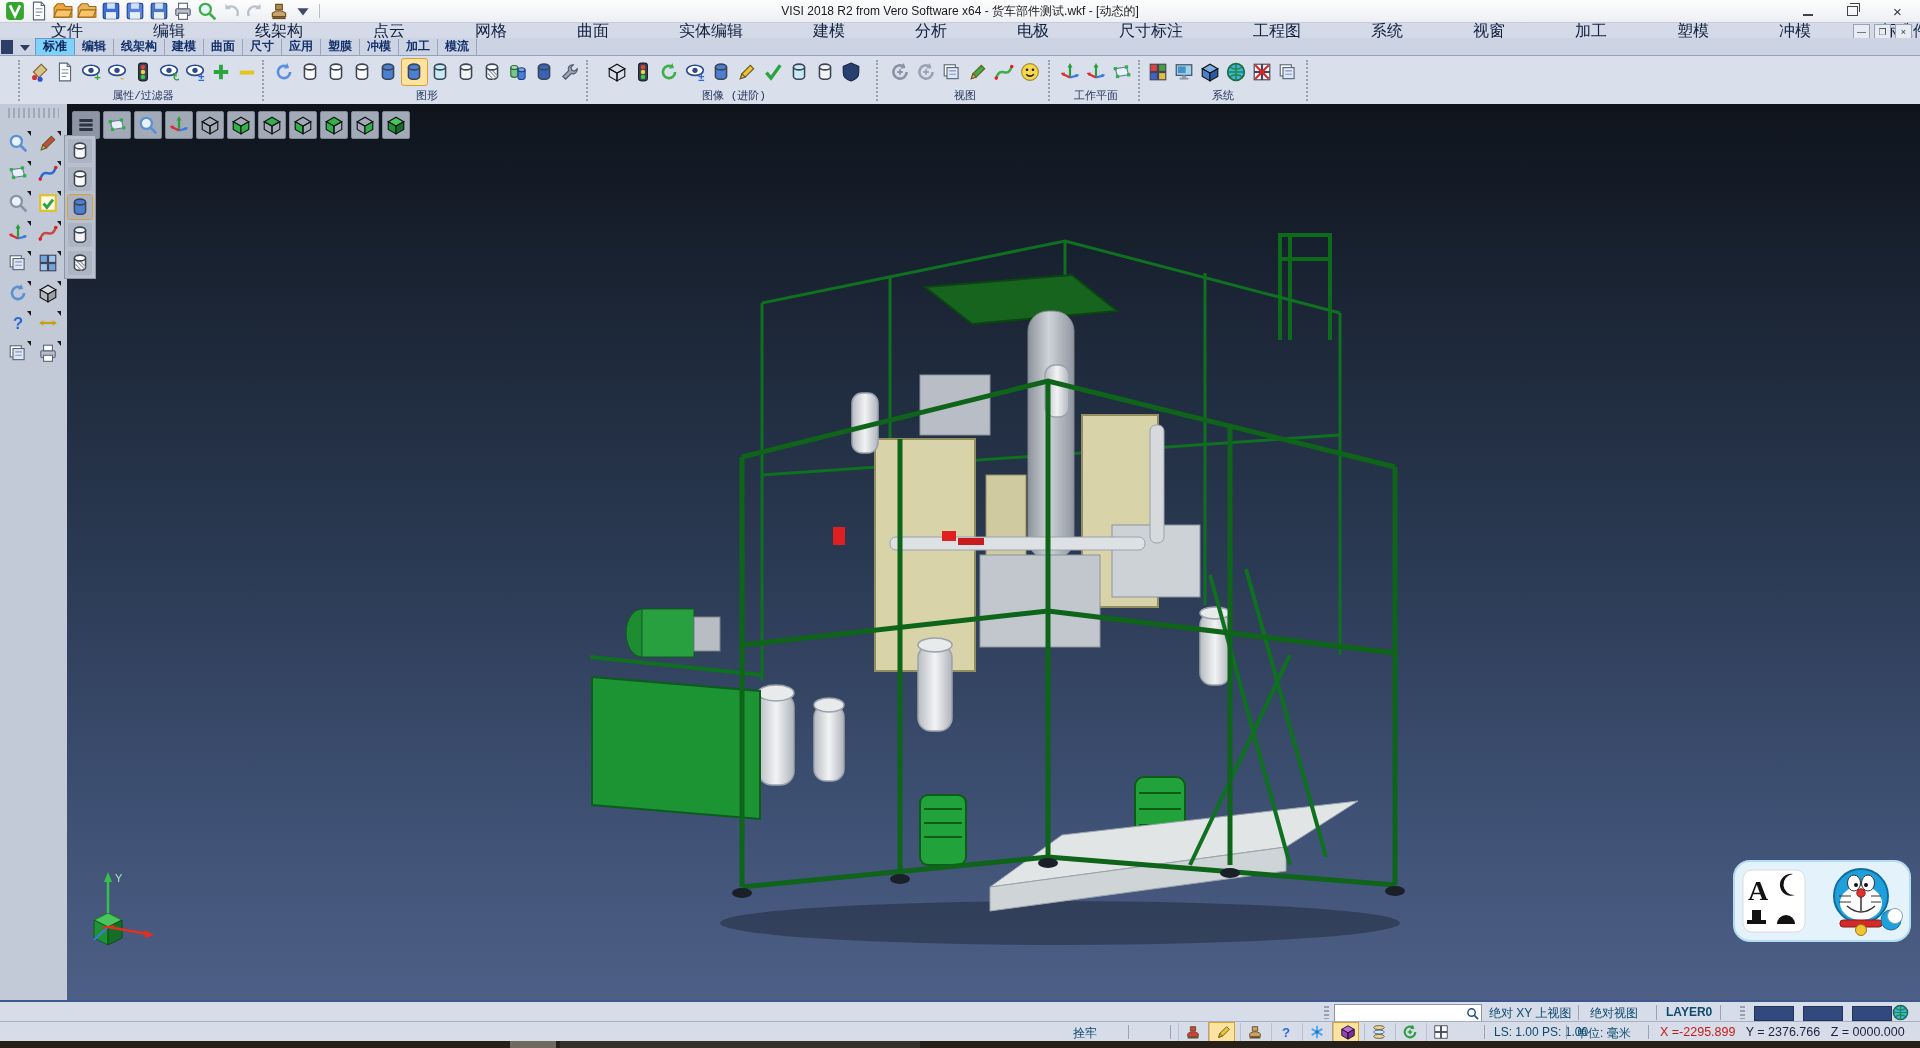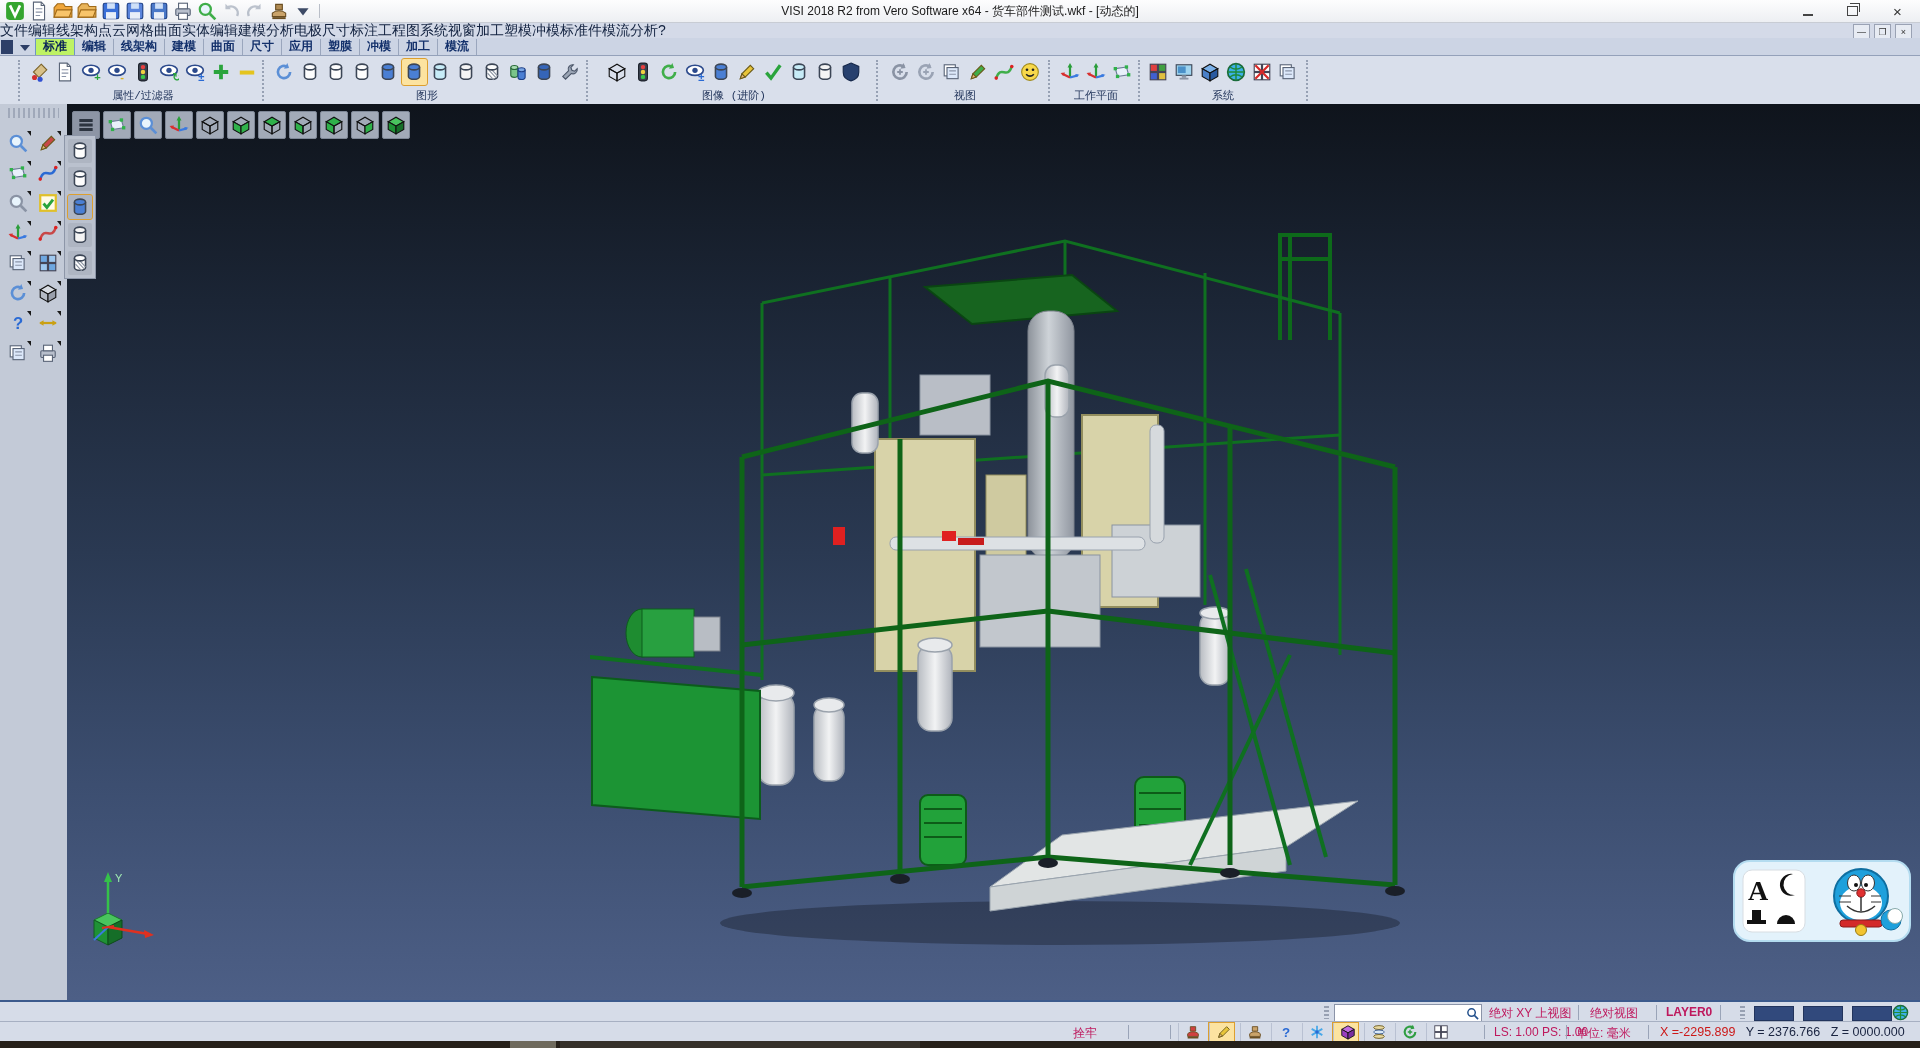--- a/index.html
+++ b/index.html
@@ -19,32 +19,32 @@
   .winbtns{position:absolute;right:0;top:0;display:flex;height:22px;}
   .winbtn{width:45px;height:22px;display:flex;align-items:center;justify-content:center;color:#444;}
   .glyph-min{width:10px;height:1px;border-bottom:2px solid #444;margin-top:6px;}
   .glyph-restore{width:9px;height:8px;border:1.5px solid #444;position:relative;}
   .glyph-restore:before{content:'';position:absolute;left:2px;top:-4px;width:9px;height:8px;
      border:1.5px solid #444;border-left:none;border-bottom:none;}
   .glyph-close{font-size:15px;line-height:1;color:#333;}
   
   .menubar{position:absolute;top:23px;left:0;right:0;height:15px;background:#d4dae8;
     display:flex;align-items:center;border-bottom:1px solid #c3c9d8;}
-  .mi{font-size:14px;color:#10203e;padding:0 0;white-space:nowrap;line-height:15px;}
+  .mi{font-size:16px;color:#10203e;padding:0 19px;white-space:nowrap;line-height:15px;margin-left:32px;}
   .mdibtns{position:absolute;right:8px;top:1px;display:flex;gap:4px;}
   .mdib{width:15px;height:13px;border:1px solid #9aa2b4;background:#e7ebf3;
     display:flex;align-items:center;justify-content:center;font-size:9px;color:#333;}
   
   .tabbar{position:absolute;top:38px;left:0;right:0;height:17px;background:#ccd4e4;
     display:flex;align-items:flex-end;border-bottom:1px solid #94a1ba;}
   .tab-lead{width:12px;height:14px;background:#2d3f68;margin:0 3px 1px 1px;}
   .tab-drop{width:17px;height:15px;display:flex;align-items:center;justify-content:center;margin-right:2px;}
   .tab{font-size:12px;font-weight:bold;color:#13306b;padding:1px 7px 2px;white-space:nowrap;
     border-right:1px solid #9aa6bd;line-height:13px;}
-  .tab.active{background:#bef264;border:1px solid #6f95c4;border-bottom:none;color:#0b2458;}
+  .tab.active{background:#7dd3fc;border:1px solid #6f95c4;border-bottom:none;color:#0b2458;}
   
   .toolbar{position:absolute;top:56px;left:0;right:0;height:48px;background:#d9dfeb;
     border-bottom:1px solid #aab3c5;}
   .tgroup{position:absolute;top:0;height:100%;}
   .gicons{display:flex;gap:1px;padding-top:3px;justify-content:center;}
   .glabel{position:absolute;bottom:1px;left:0;right:0;text-align:center;
     font-size:11px;color:#1d3057;white-space:nowrap;font-family:Liberation Mono, monospace;}
   .tsep{position:absolute;top:4px;bottom:3px;width:0;
     border-left:2px dotted #97a1b4;}
   .ti{position:relative;display:inline-flex;align-items:center;justify-content:center;
@@ -69,21 +69,21 @@
   .renderstrip{position:absolute;left:-3px;top:31px;width:28px;background:#bac1ce;
     border:1px solid #8d96a8;padding:3px 1px;display:flex;flex-direction:column;gap:4px;align-items:center;}
   .renderstrip .ti{width:24px;height:24px;background:#aeb5c2;}
   .machine{position:absolute;left:523px;top:121px;width:850px;height:735px;}
   .axistriad{position:absolute;left:21px;top:764px;width:80px;height:88px;}
   .doraemon{position:absolute;left:1666px;top:756px;width:178px;height:82px;}
   
   .sbar{position:absolute;left:0;right:0;background:#d6dce8;}
   .sbarA{top:1000px;height:21px;border-top:2px solid #3c5a8c;}
   .sbarB{top:1021px;height:20px;border-top:1px solid #a7b0c2;}
-  .sbar .stext{position:absolute;top:3px;font-size:12px;color:#be185d;white-space:nowrap;}
+  .sbar .stext{position:absolute;top:3px;font-size:12px;color:#0c4a6e;white-space:nowrap;}
   .vsep{position:absolute;top:3px;bottom:3px;width:1px;background:#9aa4b8;}
   .dots{position:absolute;top:4px;bottom:4px;width:5px;
     background:repeating-linear-gradient(180deg,#97a0b2 0 2px,transparent 2px 4px);}
   .searchwrap{position:absolute;left:1334px;top:2px;width:146px;height:16px;background:#fff;
     border:1px solid #8b94a8;display:flex;align-items:center;}
   .searchwrap input{flex:1;border:none;outline:none;height:12px;font-size:11px;background:transparent;min-width:0;}
   .searchwrap svg{width:13px;height:13px;margin-right:2px;flex:none;}
   .swatches{position:absolute;left:1754px;top:4px;display:flex;gap:9px;}
   .swatch{width:38px;height:13px;background:#31497c;border:1px solid #22345c;}
   .sbicons{position:absolute;left:1178px;top:1px;display:flex;gap:6px;}

